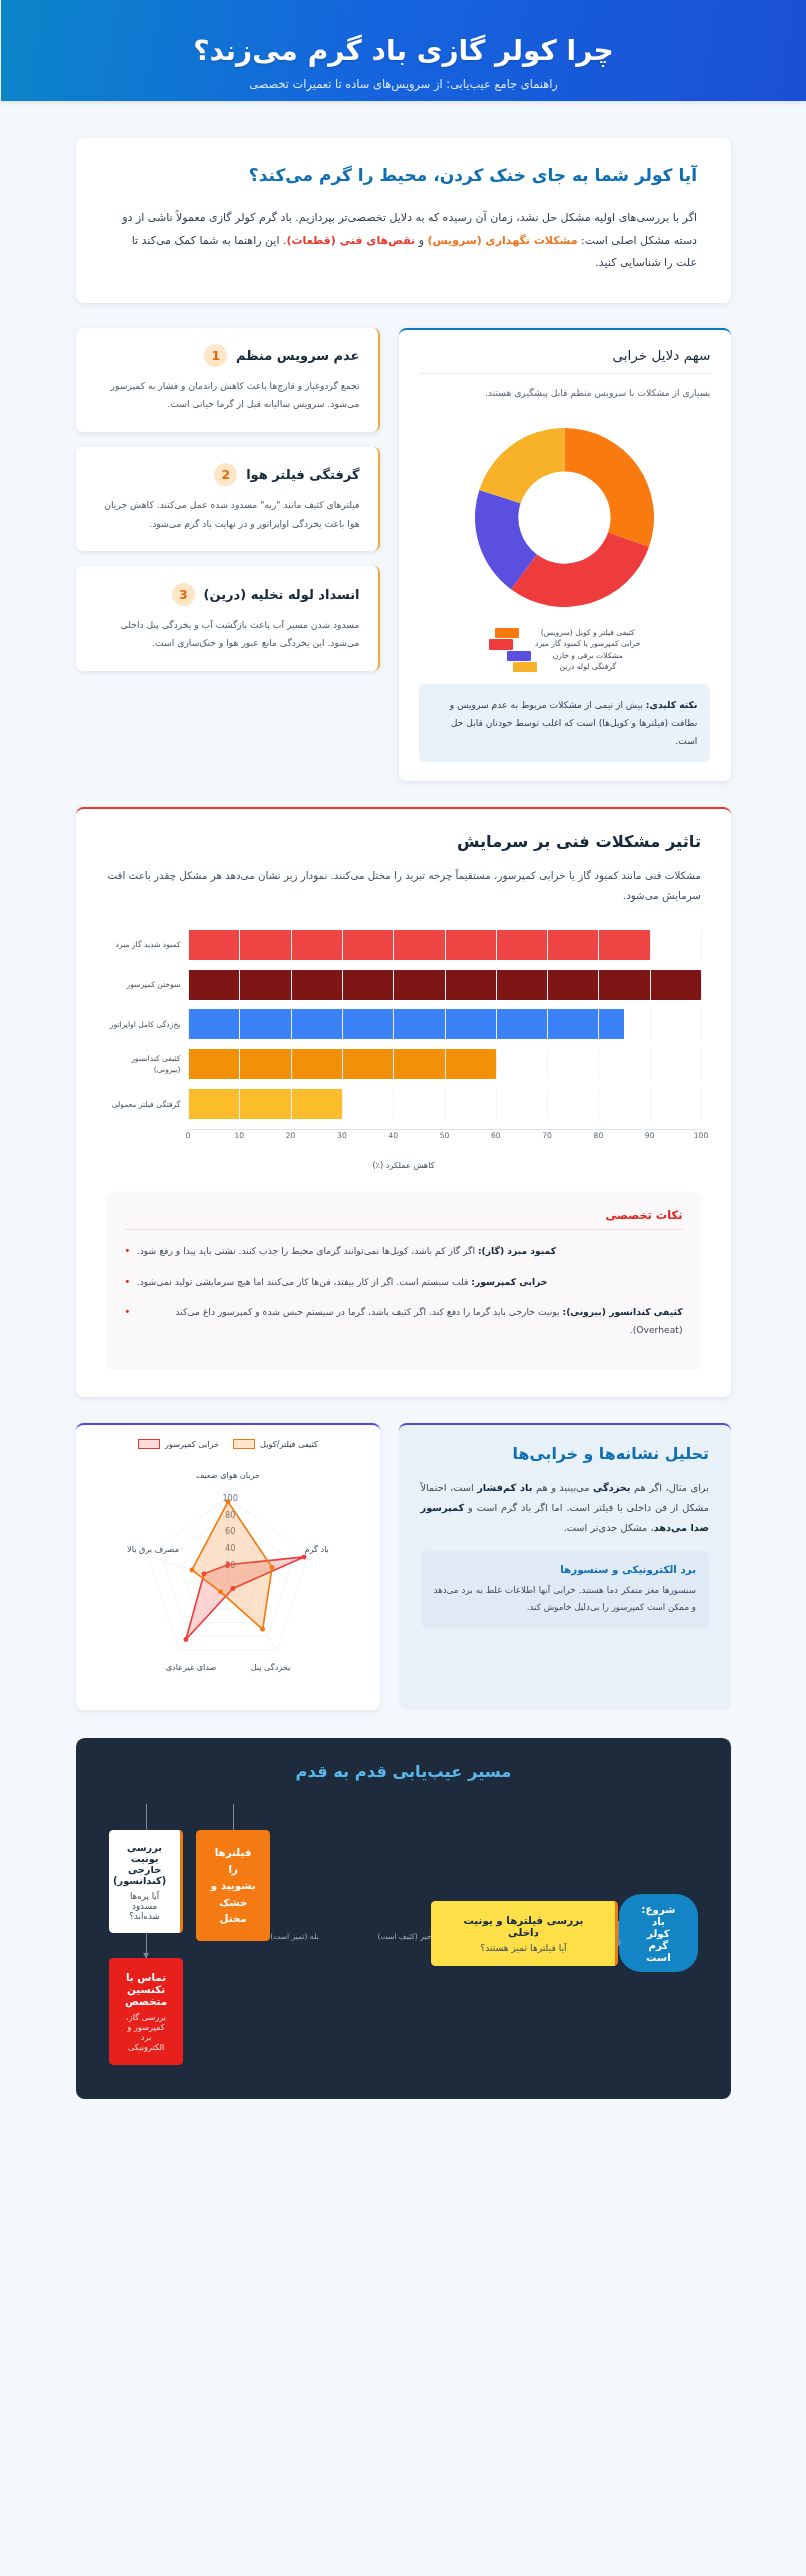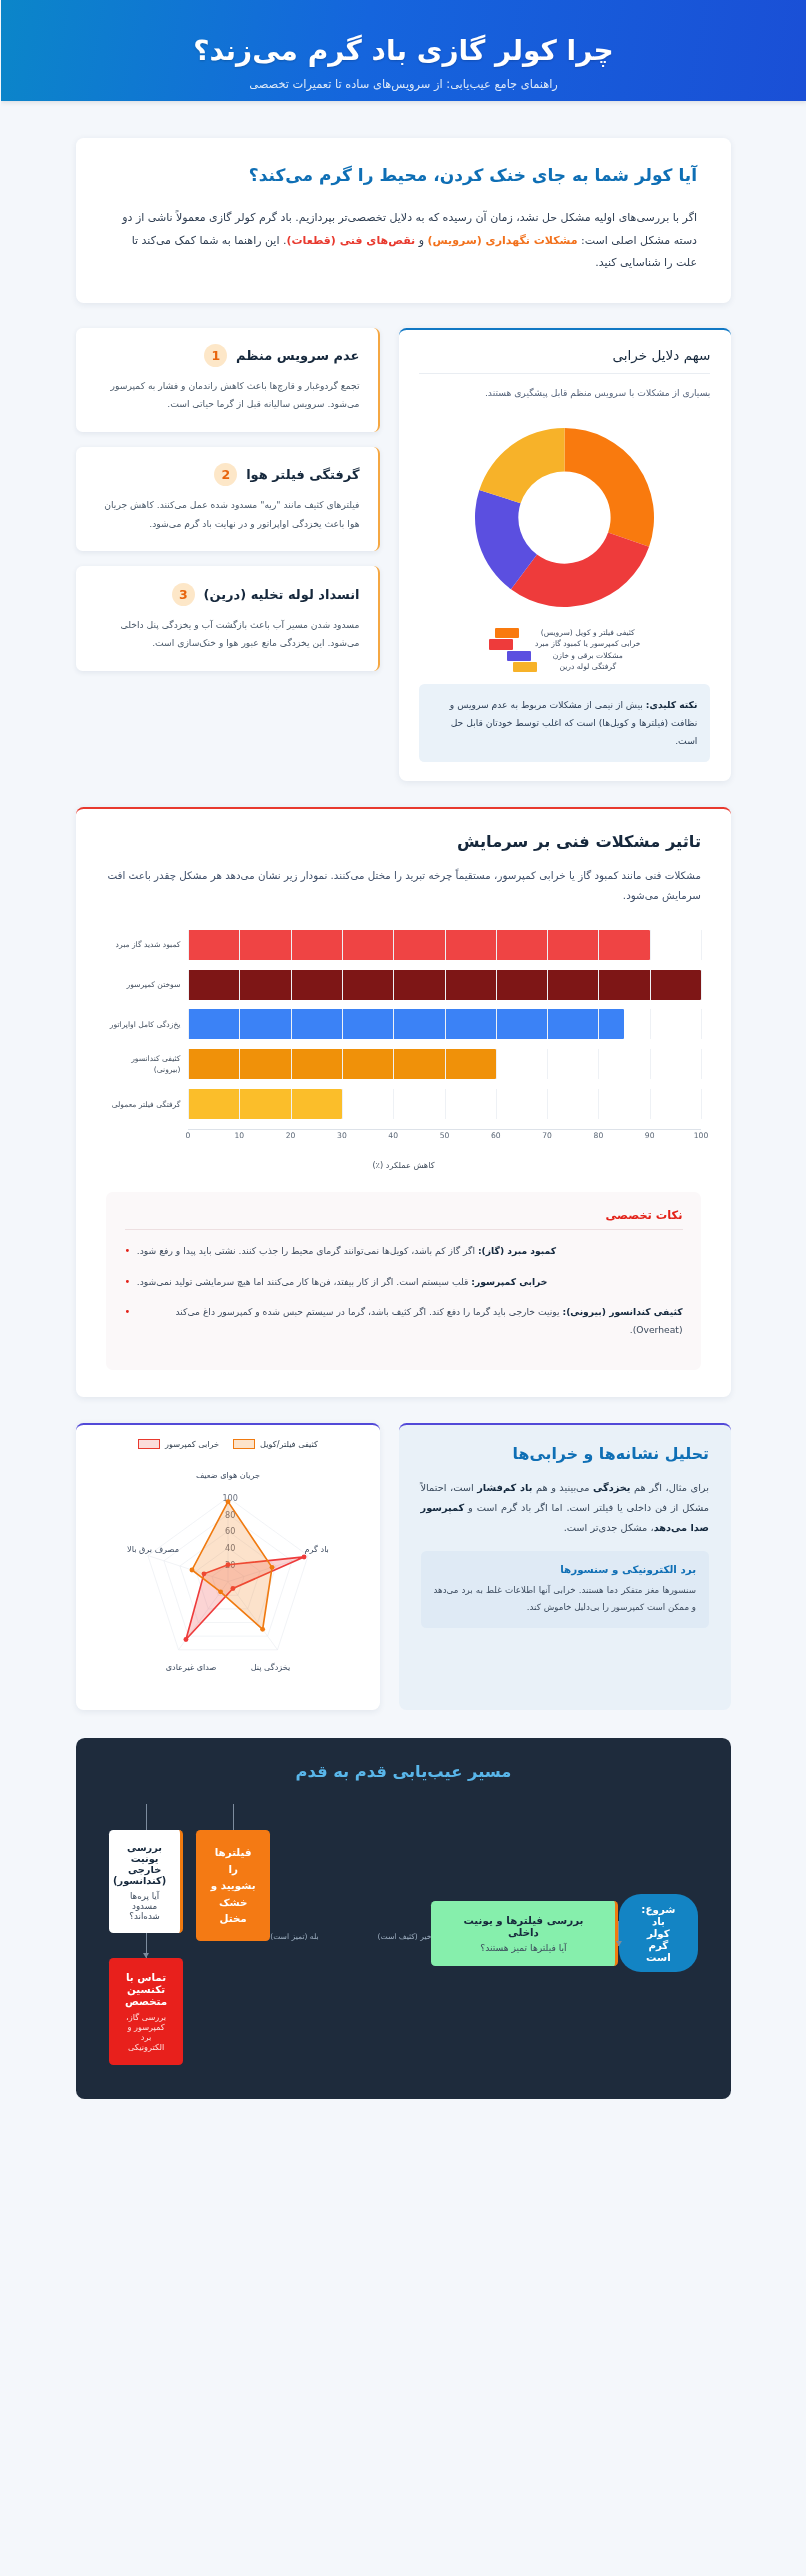--- a/index.html
+++ b/index.html
@@ -138,21 +138,21 @@
   .node-start{
     background:#1384c4;color:#fff;font-size:10.3px;font-weight:bold;
     padding:9.2px 22px;border-radius:22px;text-align:center;
   }
   .arrow-v{width:1.1px;height:25px;background:#7d8c9e;position:relative;}
   .arrow-v:after{
     content:"";position:absolute;bottom:-0.5px;left:50%;transform:translateX(-50%);
     border-left:3.3px solid transparent;border-right:3.3px solid transparent;border-top:5.4px solid #7d8c9e;
   }
   .node-decision{
-    width:100%;background:#86efac;border-radius:4.3px;
+    width:100%;background:#fde047;border-radius:4.3px;
     border-right:3.8px solid #f07a10;
     padding:13px 16.3px;text-align:center;
   }
   .node-decision .t1{font-size:10.3px;font-weight:bold;color:#16283c;margin-bottom:4.3px;}
   .node-decision .t2{font-size:9.2px;color:#3c4a5c;}
   .branch-labels{display:flex;justify-content:space-between;width:100%;margin-top:6.5px;}
   .branch-labels span{font-size:7.6px;color:#9fb0c2;}
   .branch-row{display:flex;justify-content:space-between;width:100%;align-items:flex-start;margin-top:3.3px;}
   .branch-col{width:46%;display:flex;flex-direction:column;align-items:center;}
   .stem{width:1.1px;height:26px;background:#7d8c9e;}

